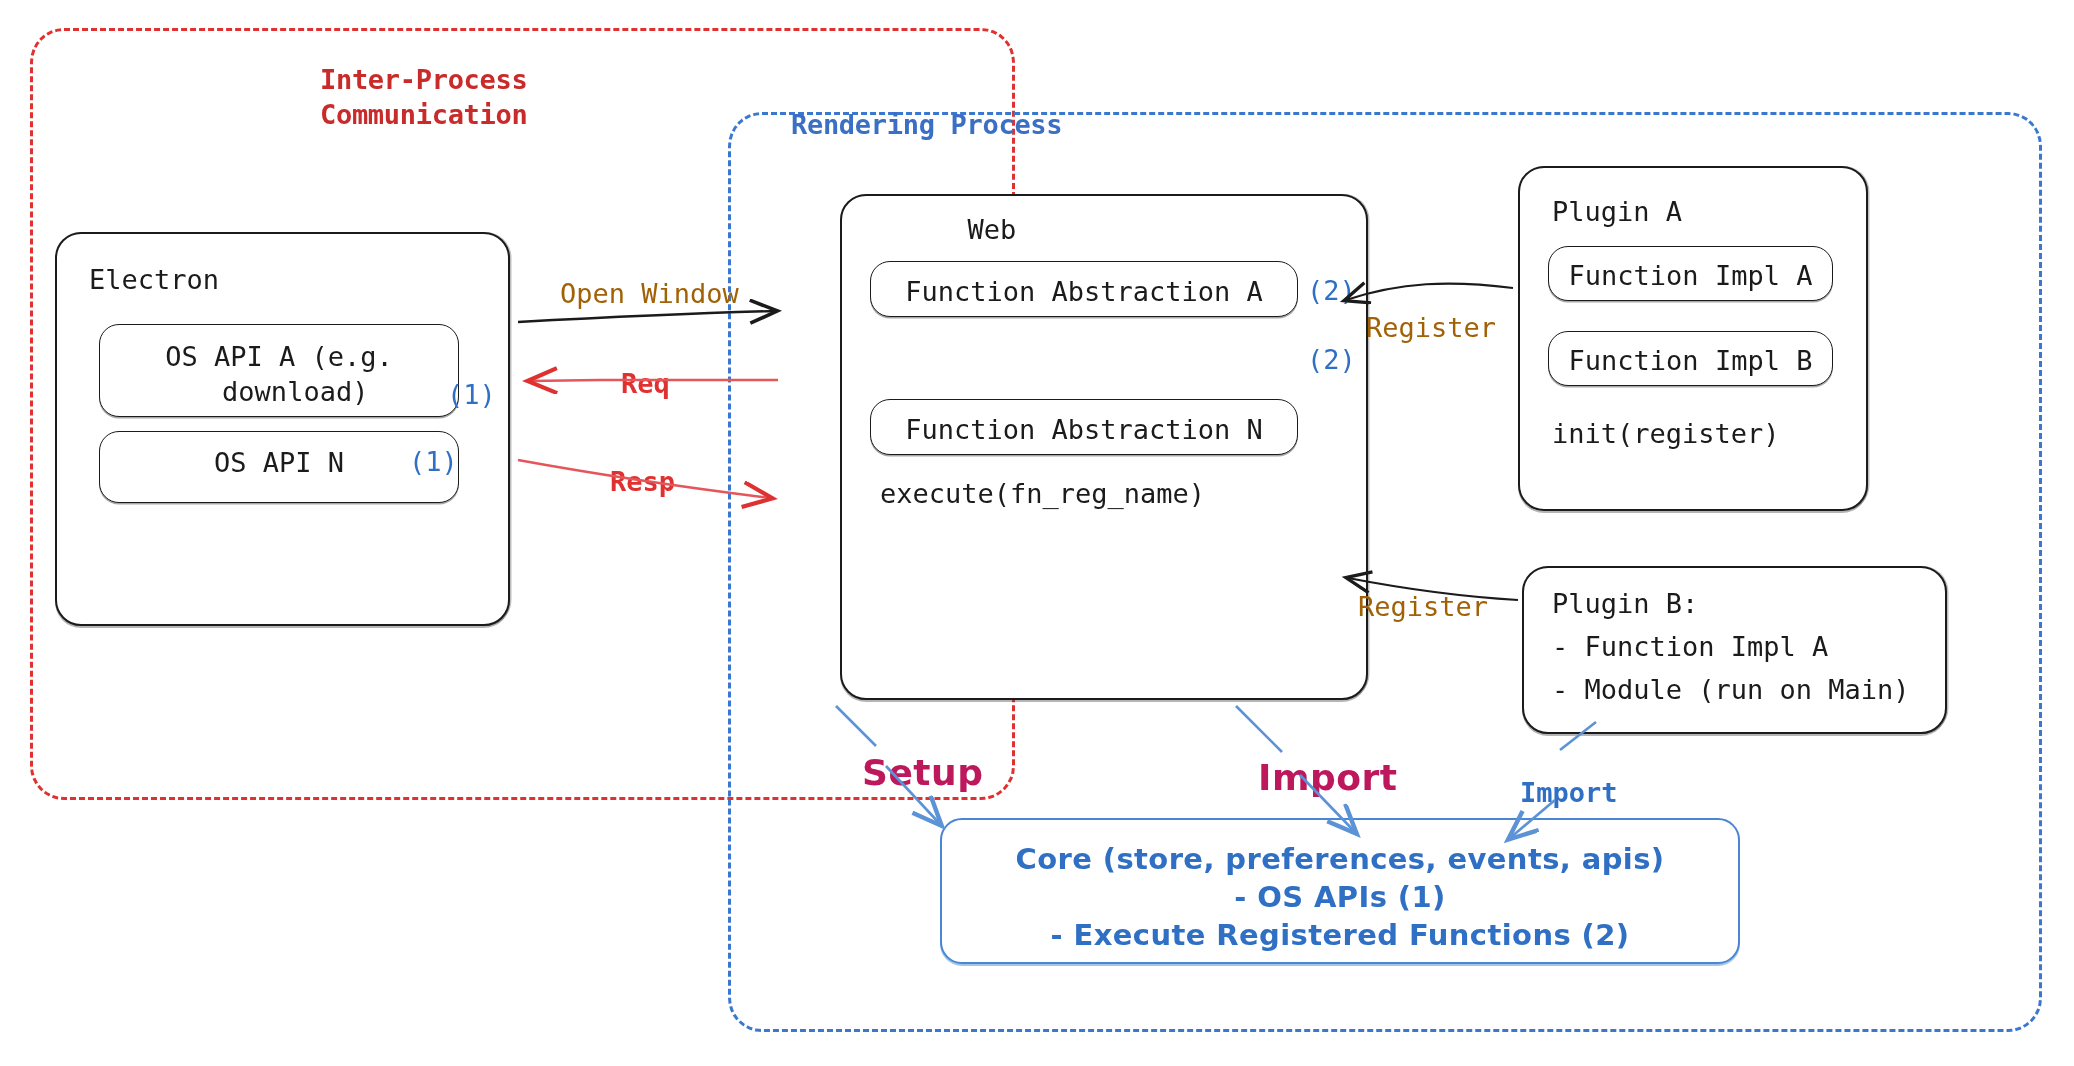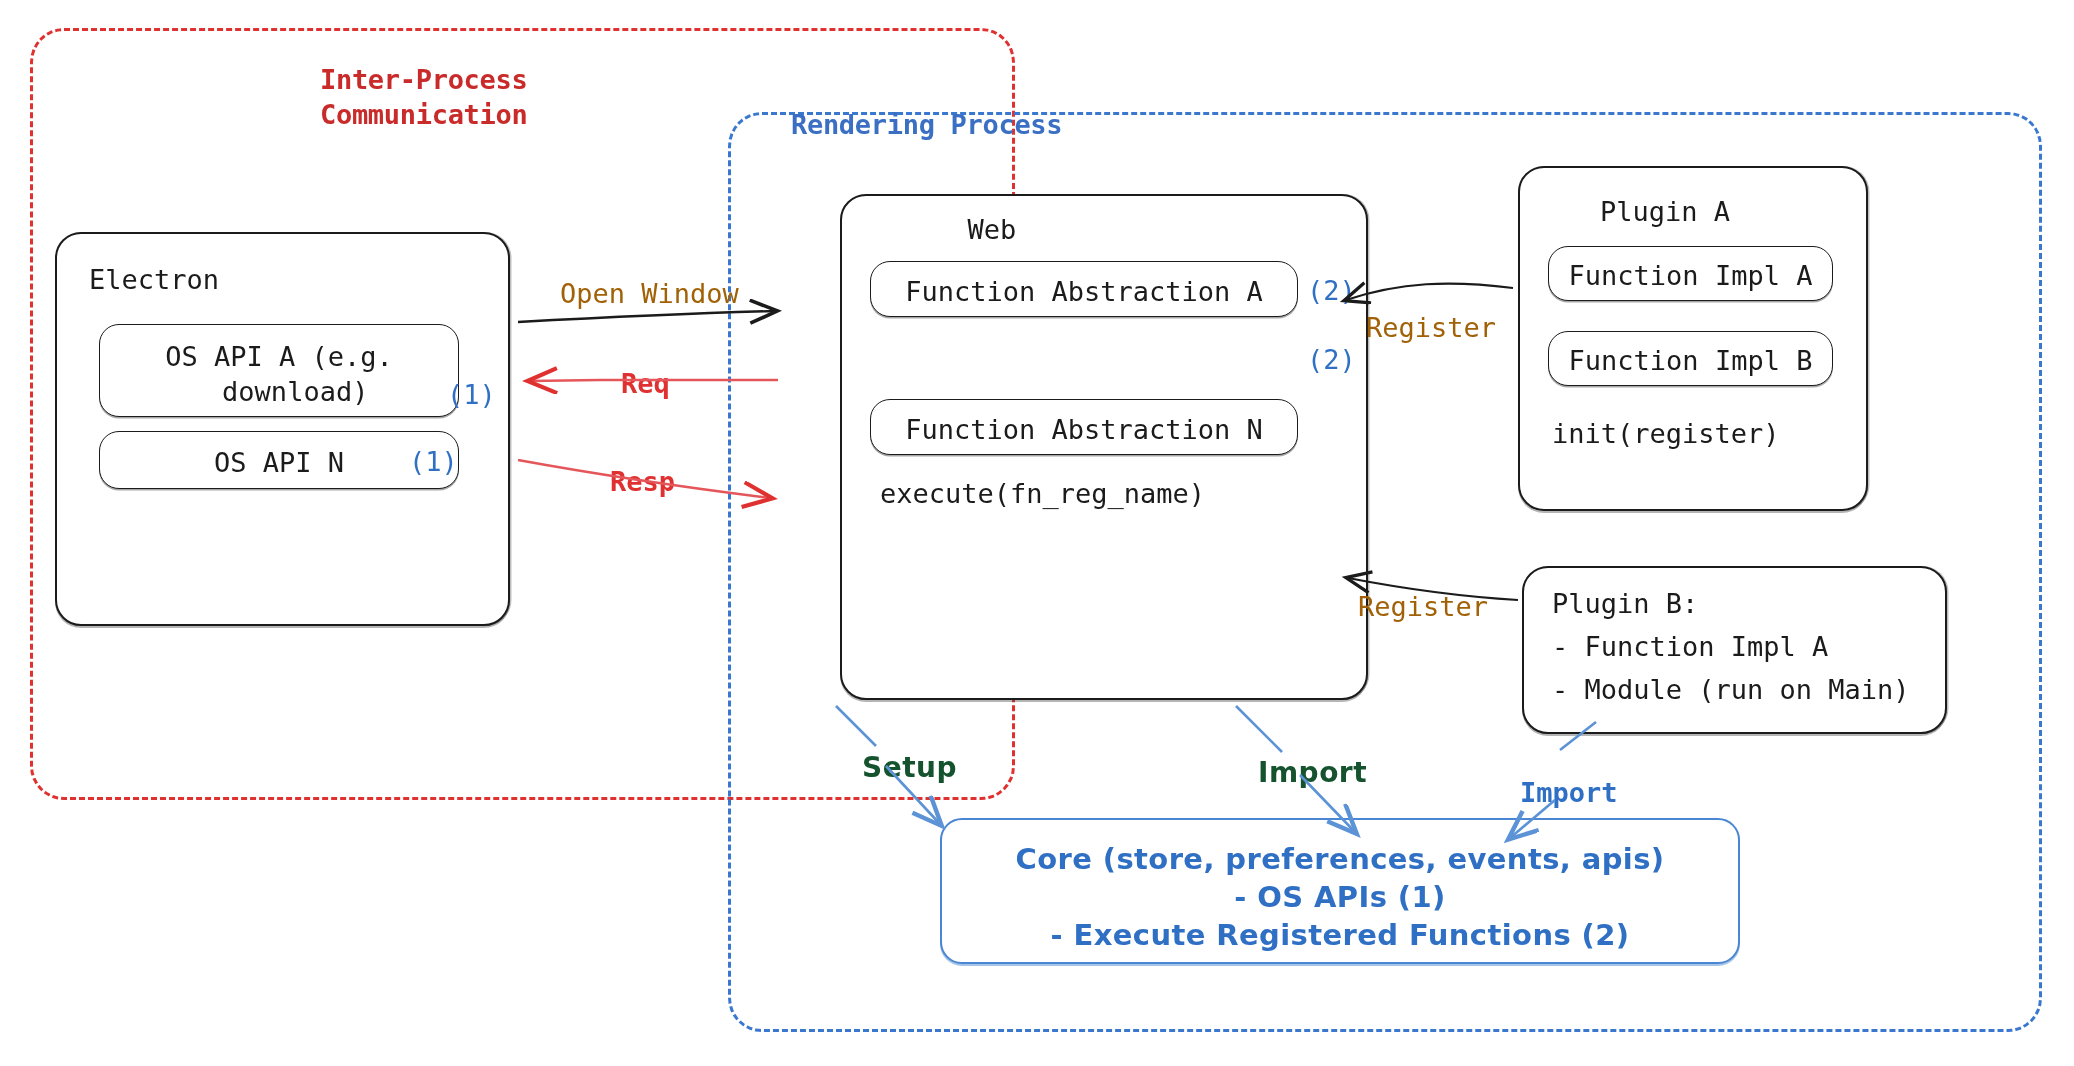--- a/index.html
+++ b/index.html
@@ -95,22 +95,22 @@
     line-height: 1.3;
   }
   .edge-black { color: #a16207; }
   .edge-red   { color: #e03131; font-weight: 700; }
   .edge-blue  { color: #2f6fc4; font-weight: 700; }
 
   
   .edge-hand {
     font-family: "DejaVu Sans", "Liberation Sans", sans-serif;
     font-weight: 700;
-    font-size: 28px;
-    color: #14532d;
+    font-size: 36px;
+    color: #be185d;
     letter-spacing: 0.5px;
   }
 
   
   .core-text {
     position: absolute;
     left: 0; right: 0;
     text-align: center;
     white-space: pre;
     color: #2f6fc4;
@@ -144,21 +144,21 @@
 
   <div class="abs box outer" style="left:55px; top:232px; width:455px; height:394px;">
     <div class="boxtitle" style="left:32px; top:28px;">Electron</div>
 
     <div class="abs box inner" style="left:42px; top:90px; width:360px; height:93px;">
       <div class="boxtext" style="top:14px;">OS API A (e.g.
   download)</div>
     </div>
     <div class="marker" style="left:390px; top:143px;">(1)</div>
 
-    <div class="abs box inner" style="left:42px; top:197px; width:360px; height:58px;">
+    <div class="abs box inner" style="left:42px; top:197px; width:360px; height:72px;">
       <div class="boxtext" style="top:13px;">OS API N</div>
     </div>
     <div class="marker" style="left:352px; top:210px;">(1)</div>
   </div>
 
   <div class="abs box outer" style="left:800px; top:194px; width:528px; height:506px;margin-left:40px;">
     <div class="boxtext" style="top:16px; width:300px; left:0;">Web</div>
 
     <div class="abs box inner" style="left:28px; top:65px; width:428px; height:56px;">
       <div class="boxtext" style="top:12px;">Function Abstraction A</div>
@@ -168,21 +168,21 @@
     <div class="marker" style="left:465px; top:146px;">(2)</div>
 
     <div class="abs box inner" style="left:28px; top:203px; width:428px; height:56px;">
       <div class="boxtext" style="top:12px;">Function Abstraction N</div>
     </div>
 
     <div class="boxtitle" style="left:38px; top:280px;">execute(fn_reg_name)</div>
   </div>
 
   <div class="abs box outer" style="left:1518px; top:166px; width:350px; height:345px;">
-    <div class="boxtitle" style="left:32px; top:26px;margin-left:48px;">Plugin A</div>
+    <div class="boxtitle" style="left:32px; top:26px;">Plugin A</div>
 
     <div class="abs box inner" style="left:28px; top:78px; width:285px; height:55px;">
       <div class="boxtext" style="top:11px;">Function Impl A</div>
     </div>
 
     <div class="abs box inner" style="left:28px; top:163px; width:285px; height:55px;">
       <div class="boxtext" style="top:11px;">Function Impl B</div>
     </div>
 
     <div class="boxtitle" style="left:32px; top:248px;">init(register)</div>

